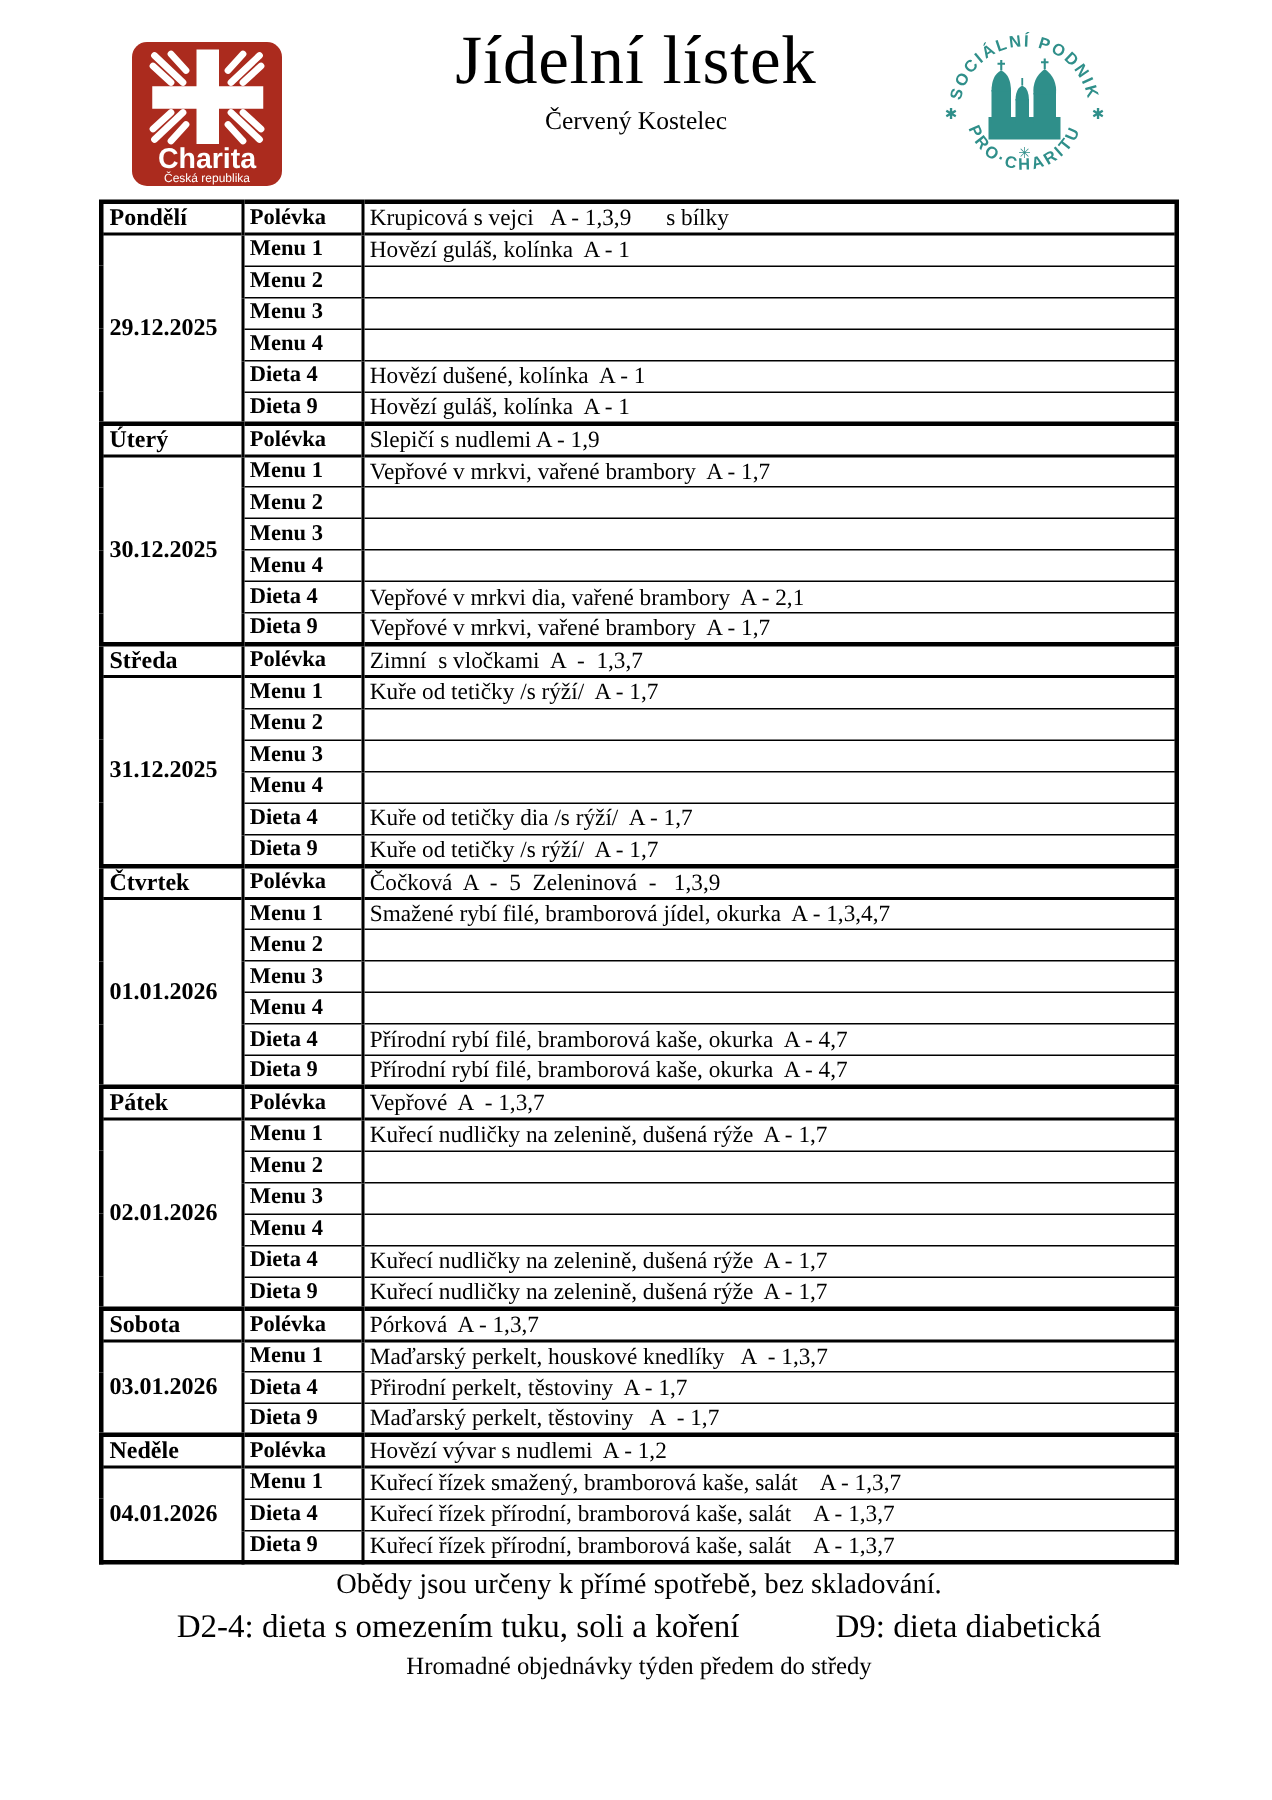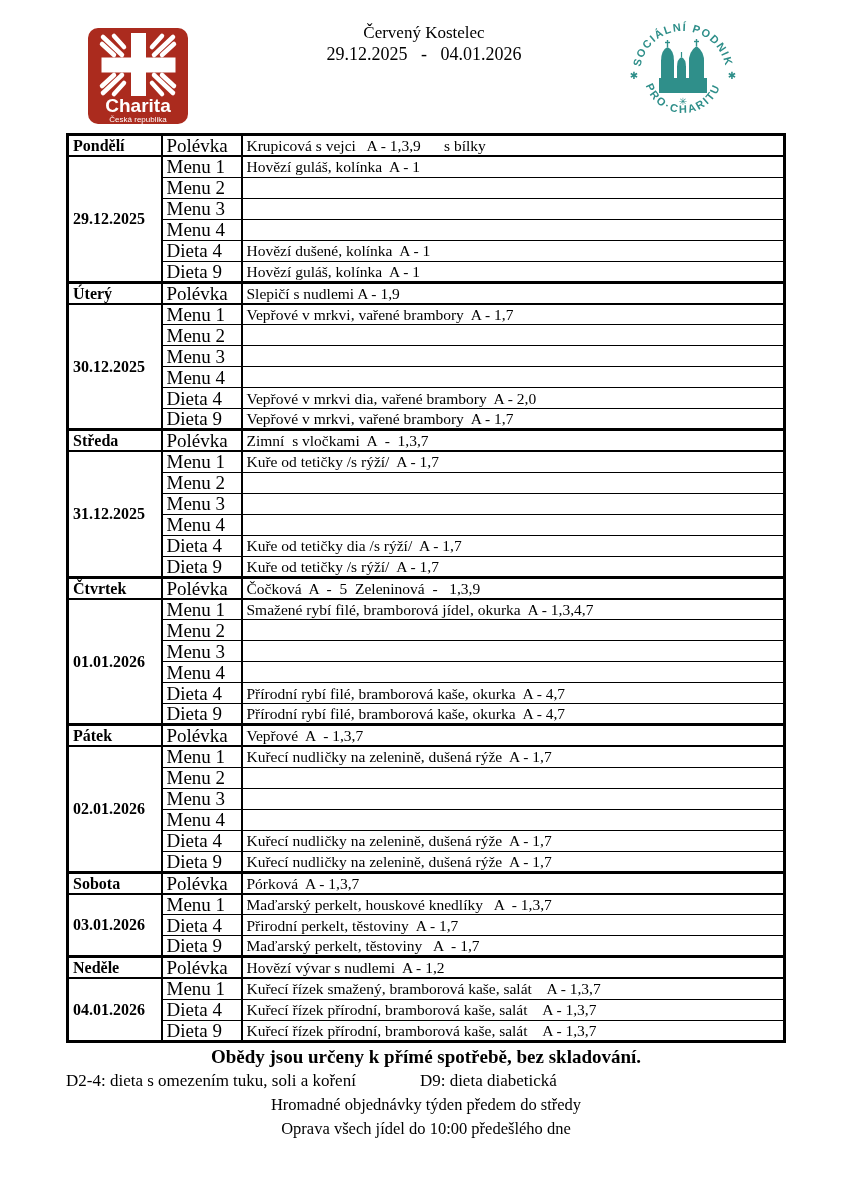--- a/index.html
+++ b/index.html
@@ -35,29 +35,29 @@
     height:21px;
     padding:0 4px;
     font-size:15.5px;
     line-height:19px;
     vertical-align:middle;
     overflow:hidden;
   }
   .menu-table col.col1 { width:94px; }
   .menu-table col.col2 { width:80px; }
   .menu-table td.c1 { font-weight:bold; font-size:16px; }
-  .menu-table td.c2 { font-weight:normal; font-size:19px; border-left-width:2px; border-right-width:2px; }
+  .menu-table td.c2 { font-weight:bold; font-size:15px; border-left-width:2px; border-right-width:2px; }
   .menu-table td.c3 { white-space:pre;margin-left:16px; }
   .menu-table tr.day-start td { border-top:3px solid #000; }
   .menu-table tr.menu-start td { border-top:2.5px solid #000; }
 
   
   .footer { width:720px; margin-left:66px; text-align:center; }
-  .footer-notice { font-size:19px; font-weight:bold; margin-top:3px; }
-  .footer-diets { font-size:17px; margin-top:3px; display:flex; gap:64px; }
+  .footer-notice { font-size:19px; font-weight:normal; margin-top:3px; }
+  .footer-diets { font-size:22px; margin-top:3px; display:flex; justify-content:center; gap:64px; }
   .footer-line { font-size:16.5px; margin-top:4px; }
 </style>
 </head>
 <body>
 
 <div class="page">
 
   <div class="header">
 
     <svg class="charita-logo" viewBox="0 0 100 96">
@@ -78,22 +78,22 @@
       </g>
       <g fill="#ffffff">
         <rect x="43" y="5" width="15" height="63"></rect>
         <rect x="13.5" y="29.5" width="74" height="15"></rect>
       </g>
       <text x="50" y="84" text-anchor="middle" fill="#ffffff" font-family="Liberation Sans, sans-serif" font-size="19" font-weight="bold">Charita</text>
       <text x="50" y="93.5" text-anchor="middle" fill="#ffffff" font-family="Liberation Sans, sans-serif" font-size="8">Česká republika</text>
     </svg>
 
     <div class="title-block">
+      <div class="title">Jídelní lístek</div>
       <div class="subtitle">Červený Kostelec</div>
-      <div class="daterange">29.12.2025   -   04.01.2026</div>
     </div>
 
     <svg class="social-logo" viewBox="0 0 116 116">
       <defs>
         <path id="arcTop" d="M 15,58 A 43,43 0 0 1 101,58" fill="none"></path>
         <path id="arcBottom" d="M 19,58 A 39,39 0 0 0 97,58" fill="none"></path>
       </defs>
       <text font-family="Liberation Sans, sans-serif" font-size="11" font-weight="bold" letter-spacing="1.5" fill="#2f8f8a">
         <textPath href="#arcTop" startOffset="50%" text-anchor="middle">SOCIÁLNÍ PODNIK</textPath>
       </text>
@@ -174,21 +174,21 @@
         <tr>
           <td class="c2">Menu 3</td>
           <td class="c3"></td>
         </tr>
         <tr>
           <td class="c2">Menu 4</td>
           <td class="c3"></td>
         </tr>
         <tr>
           <td class="c2">Dieta 4</td>
-          <td class="c3">Vepřové v mrkvi dia, vařené brambory  A - 2,0</td>
+          <td class="c3">Vepřové v mrkvi dia, vařené brambory  A - 2,1</td>
         </tr>
         <tr>
           <td class="c2">Dieta 9</td>
           <td class="c3">Vepřové v mrkvi, vařené brambory  A - 1,7</td>
         </tr>
         <tr class="day-start">
           <td class="c1">Středa</td>
           <td class="c2">Polévka</td>
           <td class="c3">Zimní  s vločkami  A  -  1,3,7</td>
         </tr>
@@ -316,16 +316,15 @@
       </tbody>
   </table>
 
   <div class="footer">
     <div class="footer-notice">Obědy jsou určeny k přímé spotřebě, bez skladování.</div>
     <div class="footer-diets">
       <span>D2-4: dieta s omezením tuku, soli a koření</span>
       <span>D9: dieta diabetická</span>
     </div>
     <div class="footer-line">Hromadné objednávky týden předem do středy</div>
-    <div class="footer-line">Oprava všech jídel do 10:00 předešlého dne</div>
   </div>
 
 </div>
 
 </body></html>

